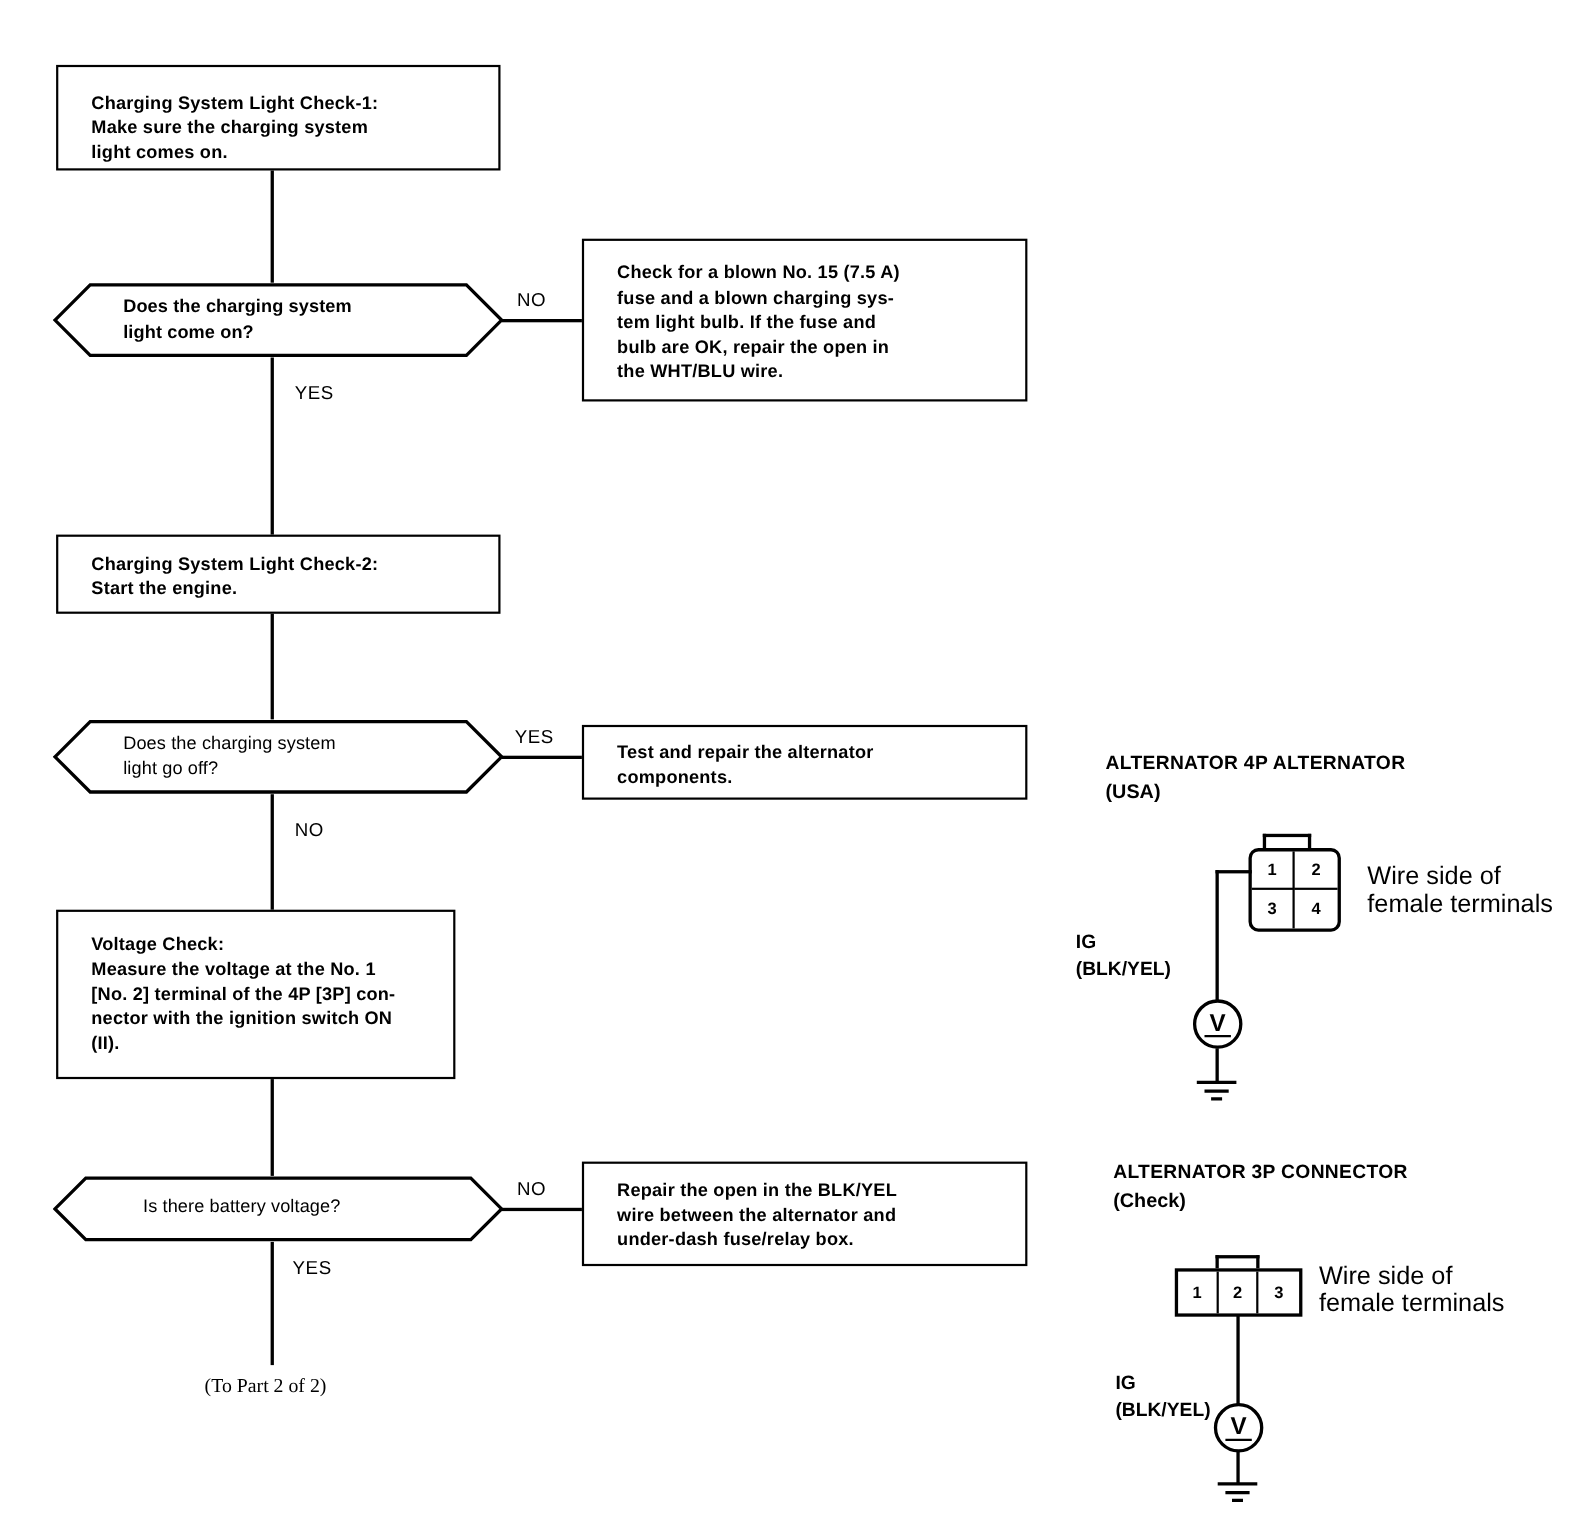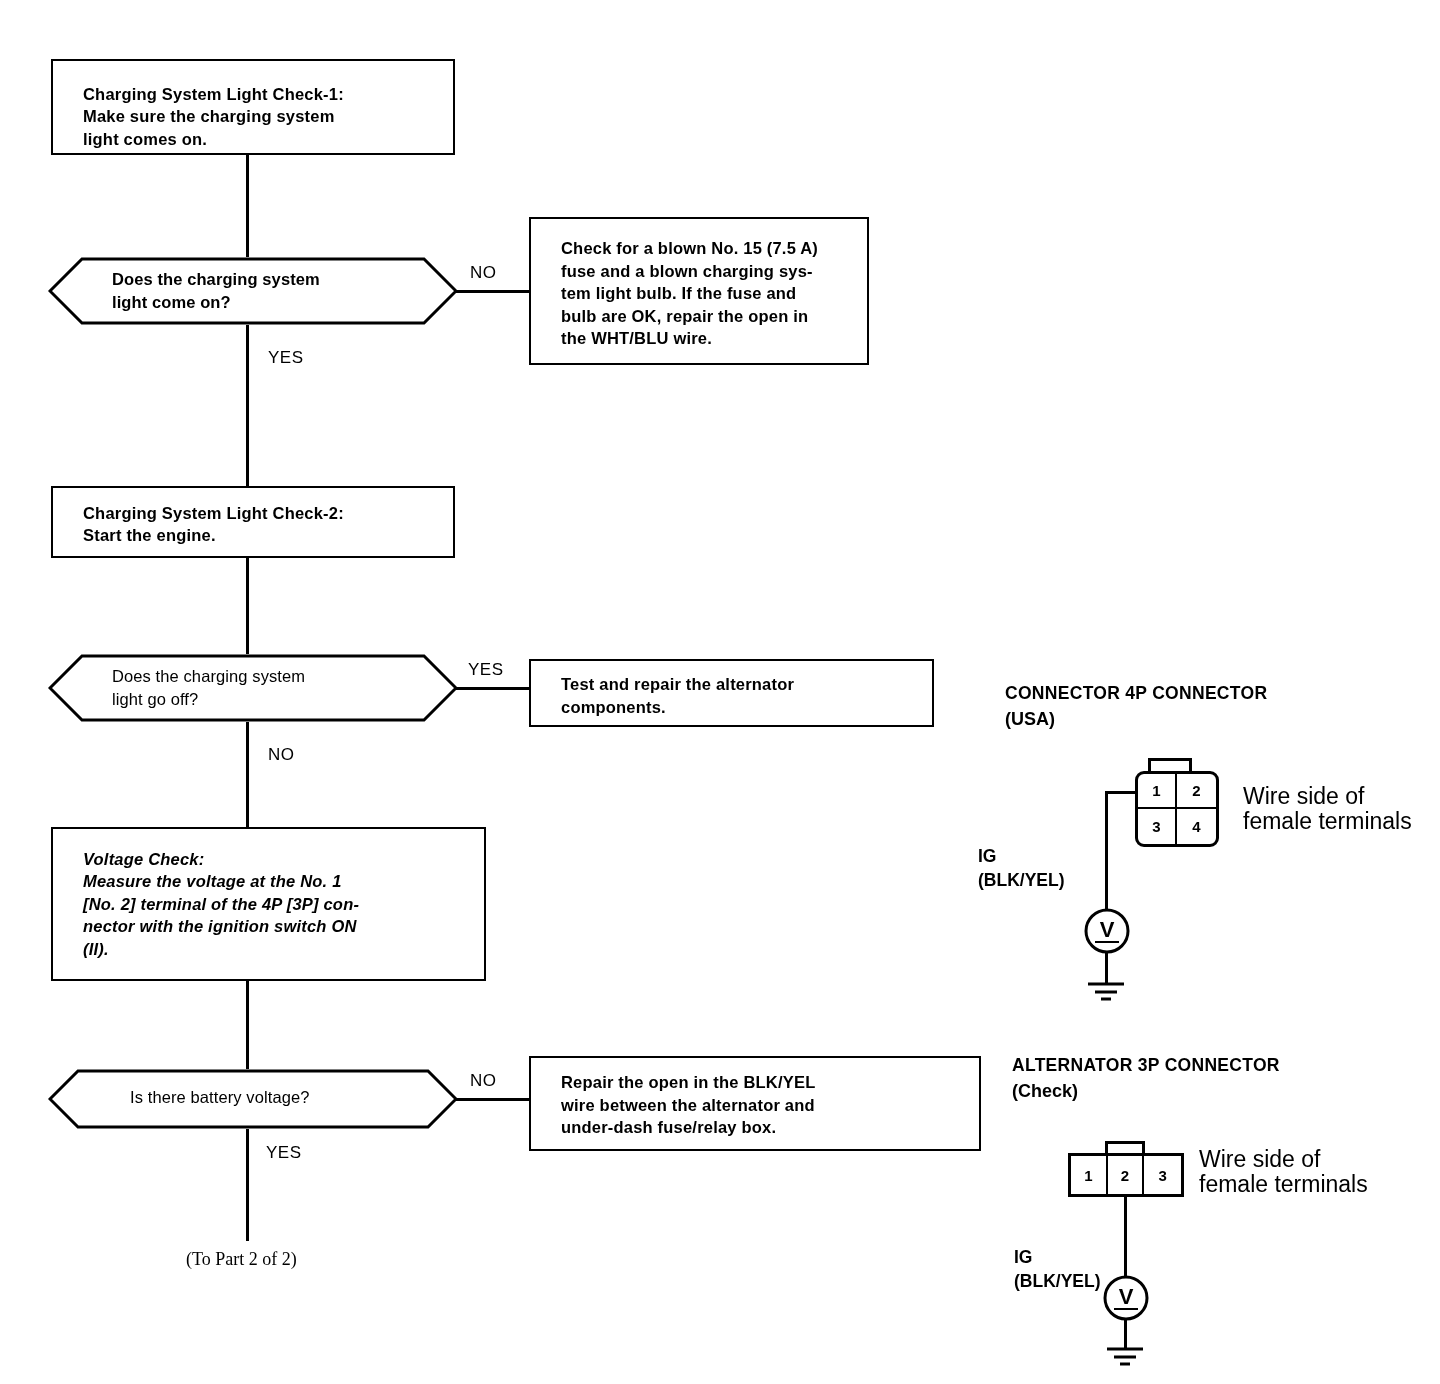--- a/index.html
+++ b/index.html
@@ -146,21 +146,21 @@
     <svg width="410" height="70" viewBox="0 0 410 70">
       <polygon points="2,35 34,3 376,3 408,35 376,67 34,67" fill="#ffffff" stroke="#000000" stroke-width="3"></polygon>
     </svg>
     <div class="hextxt light" style="left:64px;top:12px;">Does the charging system
 light come on?</div>
   </div>
 
   <div class="hline" style="left:456px;top:241px;width:75px;"></div>
   <div class="blabel" style="left:470px;top:214px;">NO</div>
 
-  <div class="procbox" style="left:529px;top:168px;width:340px;height:148px;">
+  <div class="procbox" style="left:529px;top:168px;width:405px;height:148px;">
     <div class="txt" style="left:30px;top:18px;">Check for a blown No. 15 (7.5 A)
 fuse and a blown charging sys-
 tem light bulb. If the fuse and
 bulb are OK, repair the open in
 the WHT/BLU wire.</div>
   </div>
 
   <div class="vline" style="left:246px;top:276px;height:162px;"></div>
   <div class="blabel" style="left:268px;top:299px;">YES</div>
 
@@ -183,52 +183,52 @@
   <div class="blabel" style="left:468px;top:611px;">YES</div>
 
   <div class="procbox" style="left:529px;top:610px;width:405px;height:68px;">
     <div class="txt" style="left:30px;top:12px;">Test and repair the alternator
 components.</div>
   </div>
 
   <div class="vline" style="left:246px;top:673px;height:106px;"></div>
   <div class="blabel" style="left:268px;top:696px;">NO</div>
 
-  <div class="procbox" style="left:51px;top:778px;width:435px;height:154px;font-style:italic;">
+  <div class="procbox" style="left:51px;top:778px;width:363px;height:154px;">
     <div class="txt" style="left:30px;top:19px;">Voltage Check:</div>
     <div class="txt" style="left:30px;top:41px;font-weight:bold;">Measure the voltage at the No. 1
 [No. 2] terminal of the 4P [3P] con-
 nector with the ignition switch ON
 (II).</div>
   </div>
 
   <div class="vline" style="left:246px;top:932px;height:88px;"></div>
 
   <div class="hexwrap" style="left:48px;top:1019px;width:410px;height:62px;">
     <svg width="410" height="62" viewBox="0 0 410 62">
       <polygon points="2,31 30,3 380,3 408,31 380,59 30,59" fill="#ffffff" stroke="#000000" stroke-width="3"></polygon>
     </svg>
     <div class="hextxt" style="left:82px;top:18px;font-weight:normal;">Is there battery voltage?</div>
   </div>
 
   <div class="hline" style="left:456px;top:1049px;width:75px;"></div>
   <div class="blabel" style="left:470px;top:1022px;">NO</div>
 
-  <div class="procbox" style="left:529px;top:1007px;width:452px;height:95px;">
+  <div class="procbox" style="left:529px;top:1007px;width:405px;height:95px;">
     <div class="txt" style="left:30px;top:13px;">Repair the open in the BLK/YEL
 wire between the alternator and
 under-dash fuse/relay box.</div>
   </div>
 
   <div class="vline" style="left:246px;top:1080px;height:112px;"></div>
   <div class="blabel" style="left:266px;top:1094px;">YES</div>
 
   <div class="caption big" style="left:186px;top:1200px;">(To Part 2 of 2)</div>
 
-  <div class="conn-title" style="left:1005px;top:633px;">CONNECTOR 4P CONNECTOR</div>
+  <div class="conn-title" style="left:1005px;top:633px;">ALTERNATOR 4P ALTERNATOR</div>
   <div class="conn-sub" style="left:1005px;top:659px;">(USA)</div>
 
   <div class="conn-tab" style="left:1148px;top:709px;width:44px;height:14px;"></div>
 
   <div class="conn4" style="left:1135px;top:722px;">
     <div class="cell">1</div>
     <div class="cell">2</div>
     <div class="cell">3</div>
     <div class="cell">4</div>
   </div>

